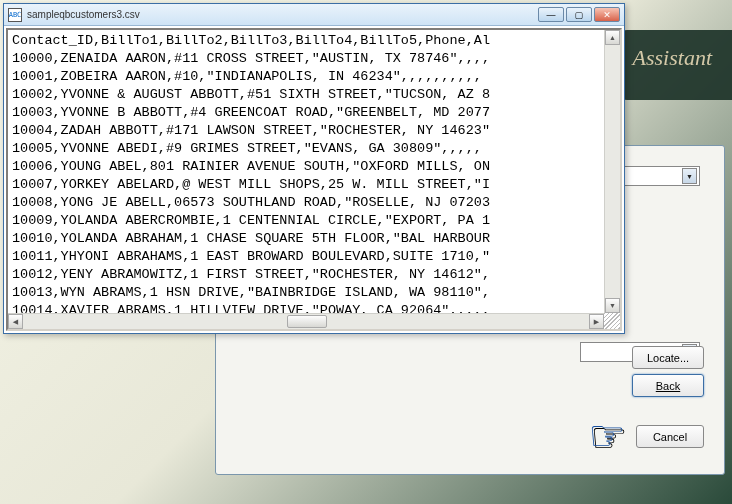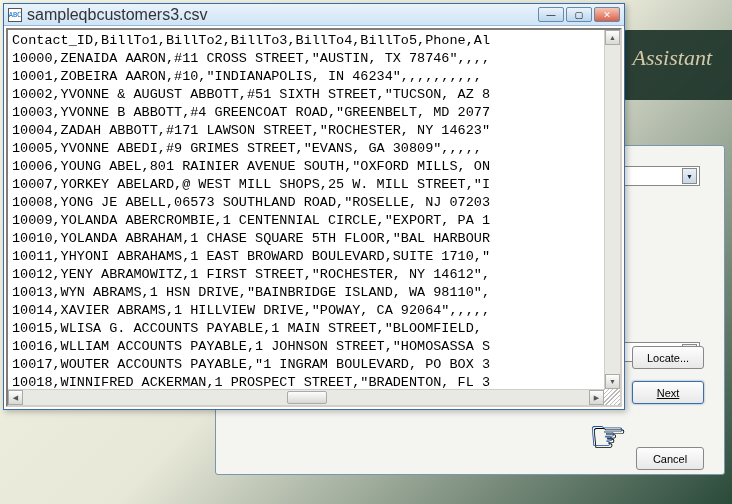--- a/index.html
+++ b/index.html
@@ -18,37 +18,37 @@
       position: absolute; left: 215px; top: 145px;
       width: 510px; height: 330px;
       background: #f4f4f0; border: 1px solid #7a96ac;
       border-radius: 3px;
     }
     .wizard-body { padding: 20px 24px 0 24px; font-size: 11px; color:#222; }
     .label-row { display:flex; align-items:center; margin-bottom:10px; }
     .left-text { flex:1; }
     .dropdown { width:120px; height:20px; border:1px solid #888; background:#fff; display:flex; align-items:center; justify-content:flex-end; padding-right:2px; }
     .dropdown .arrow { width:15px; height:16px; background:linear-gradient(#e8f0f8,#c8d8e8); border:1px solid #888; display:flex; align-items:center; justify-content:center; font-size:7px; }
-    .btn-row { position:absolute; bottom:4px; left:0; right:0; display:flex; justify-content:flex-end; gap:8px; padding-right:20px; align-items:center; }
-    .side-btn-col { position:absolute; right:20px; top:200px; display:flex; flex-direction:column; gap:12px; }
+    .btn-row { position:absolute; bottom:26px; left:0; right:0; display:flex; justify-content:flex-end; gap:8px; padding-right:20px; align-items:center; }
+    .side-btn-col { position:absolute; right:20px; top:200px; display:flex; flex-direction:column; gap:5px; }
     .btn { min-width:68px; height:23px; border:1px solid #888; background:linear-gradient(#fdfdfd,#e8e8e8); border-radius:3px; font-size:11px; display:inline-flex; align-items:center; justify-content:center; cursor:pointer; color:#000; }
     .btn.primary { border:1px solid #3b6ea5; box-shadow:0 0 2px #5a8fc8; }
     .btn.disabled { color:#999; }
     .hand-icon2 { font-size:42px; color:#1850a0; position:absolute; right:98px; top:265px; filter:drop-shadow(2px 2px 0 #000); pointer-events:none; }
     .file-window {
       position:absolute; left:3px; top:3px;
-      width:622px; height:407px;
+      width:622px; height:331px;
       border:1px solid #3b6ea5;
       background:#fff;
       box-shadow:2px 2px 6px rgba(0,0,0,.25);
       display:flex; flex-direction:column;
     }
     .titlebar { height:22px; background:linear-gradient(#eaf3fb,#cfe4f6); display:flex; align-items:center; padding:0 4px; border-bottom:1px solid #9ab8d4; }
     .titlebar .icon { width:14px; height:14px; border:1px solid #555; background:#fff; margin-right:5px; font-size:7px; display:flex; align-items:center; justify-content:center; font-family:monospace; color:#06c; }
-    .titlebar .title { font-size:16px; color:#333; flex:1; }
+    .titlebar .title { font-size:10px; color:#333; flex:1; }
     .winbtns { display:flex; gap:2px; }
     .winbtn { width:26px; height:15px; border:1px solid #6a89a8; border-radius:2px; display:flex; align-items:center; justify-content:center; font-size:9px; cursor:pointer; }
     .winbtn.min { background:linear-gradient(#eaf3fb,#bcd7ef); }
     .winbtn.max { background:linear-gradient(#eaf3fb,#bcd7ef); }
     .winbtn.close { background:linear-gradient(#f8c4b4,#d8624a); color:#fff; }
     .file-client { flex:1; position:relative; border:2px inset #d4d0c8; margin:2px; background:#fff; overflow:hidden; }
     .file-text { position:absolute; inset:0 16px 16px 0; padding:2px 4px; font-family:"Courier New",monospace; font-size:13.5px; line-height:18px; white-space:pre; color:#000; overflow:hidden; }
     .sb-v { position:absolute; right:0; top:0; bottom:16px; width:16px; background:#e9e9e4; border-left:1px solid #cfcfca; }
     .sb-h { position:absolute; left:0; right:16px; bottom:0; height:16px; background:#e9e9e4; border-top:1px solid #cfcfca; display:flex; align-items:center; }
     .sb-btn { width:15px; height:15px; background:linear-gradient(#fdfdfd,#d8d8d4); border:1px solid #aaa; display:flex; align-items:center; justify-content:center; font-size:7px; color:#555; cursor:pointer; }
@@ -77,21 +77,21 @@
     <div style="height:120px"></div>
     <div class="label-row">
       <span class="left-text"></span>
       <div class="dropdown">
         <span class="arrow">▼</span>
       </div>
     </div>
   </div>
   <div class="side-btn-col">
     <button class="btn" style="width:72px">Locate...</button>
-    <button class="btn primary" style="width:72px; text-decoration:underline">Next</button>
+    <button class="btn primary" style="width:72px; text-decoration:underline">Back</button>
   </div>
   <span class="hand-icon2">☞</span>
   <div class="btn-row">
     <button class="btn">Cancel</button>
   </div>
 </div>
 
 <div class="file-window">
   <div class="titlebar">
     <span class="icon">ABC</span>

